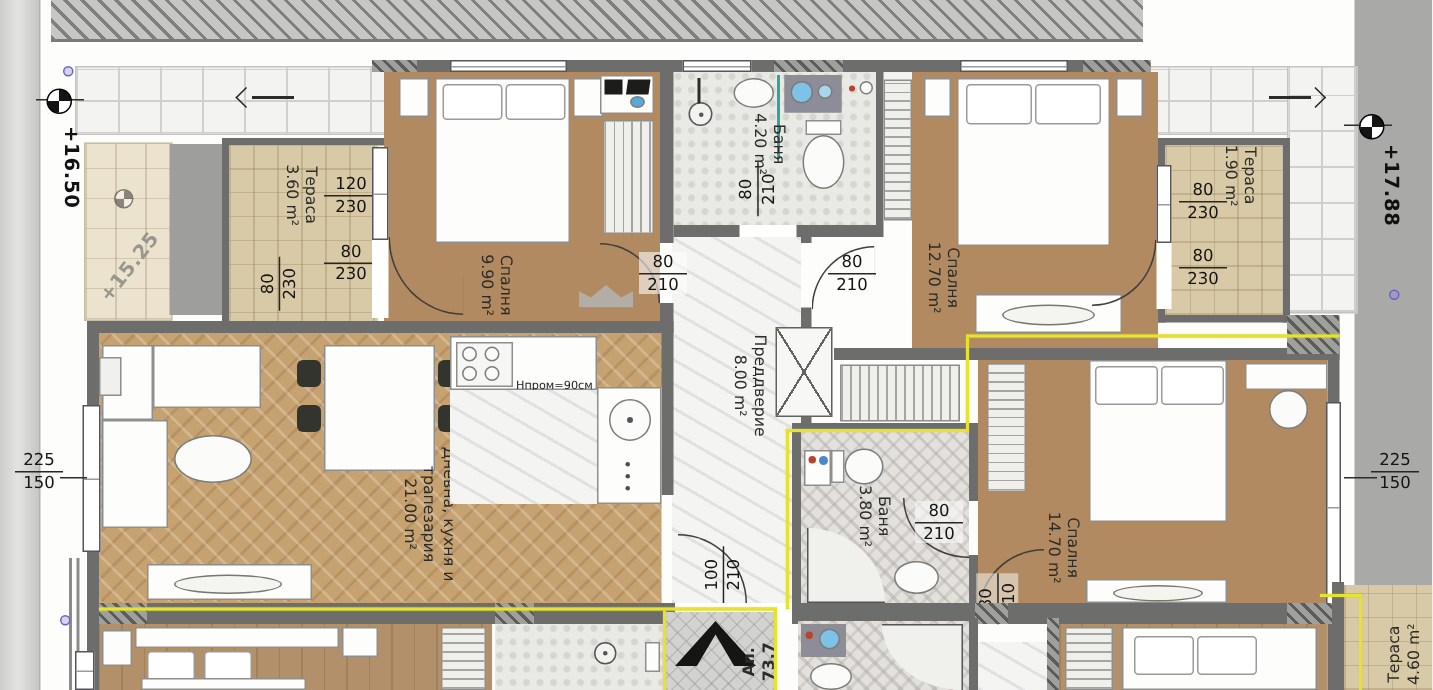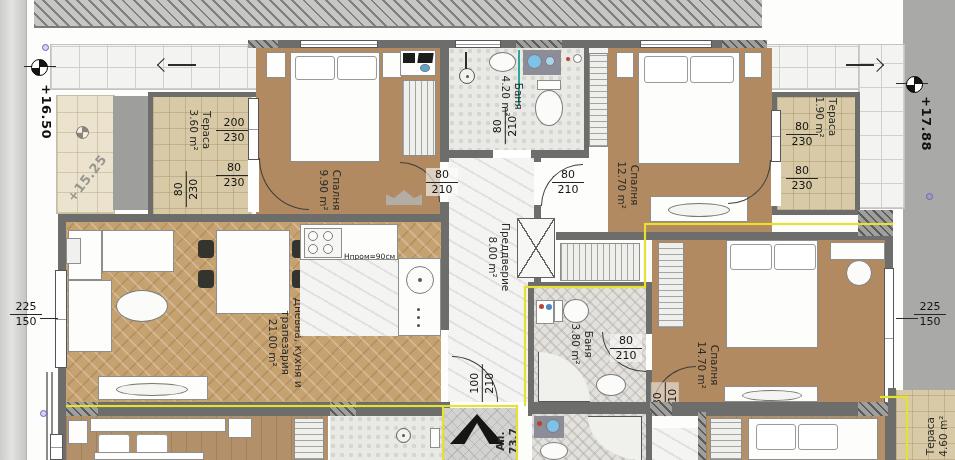--- a/index.html
+++ b/index.html
@@ -100,21 +100,21 @@
   <div class="a" style="left:113px;top:96px;width:36px;height:114px;background:#9e9e9c;"></div>
 
   <div class="a wall" style="left:148px;top:92px;width:108px;height:5px;"></div>
   <div class="a wall" style="left:148px;top:92px;width:5px;height:133px;"></div>
   <div class="a tile-terr" style="left:153px;top:97px;width:99px;height:128px;"></div>
   <div class="a rlabel" style="left:168px;top:117px;width:64px;transform:rotate(90deg);">
     <span>Тераса</span><br>
     <span>3.60 m²</span>
   </div>
   <div class="a dim" style="left:216px;top:116px;width:36px;">
-    <span class="t">200</span>
+    <span class="t">120</span>
       <span class="b">230</span>
   </div>
   <div class="a dim" style="left:216px;top:161px;width:36px;">
     <span class="t">80</span>
       <span class="b">230</span>
   </div>
   <div class="a dim" style="left:168px;top:175px;width:36px;transform:rotate(-90deg);">
     <span class="t">80</span>
       <span class="b">230</span>
   </div>

